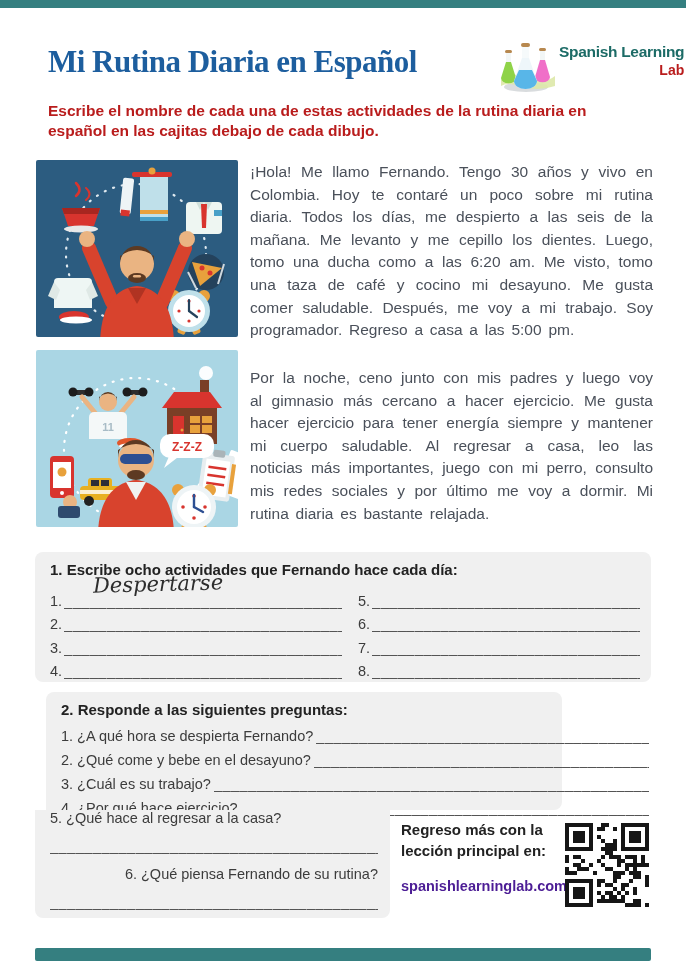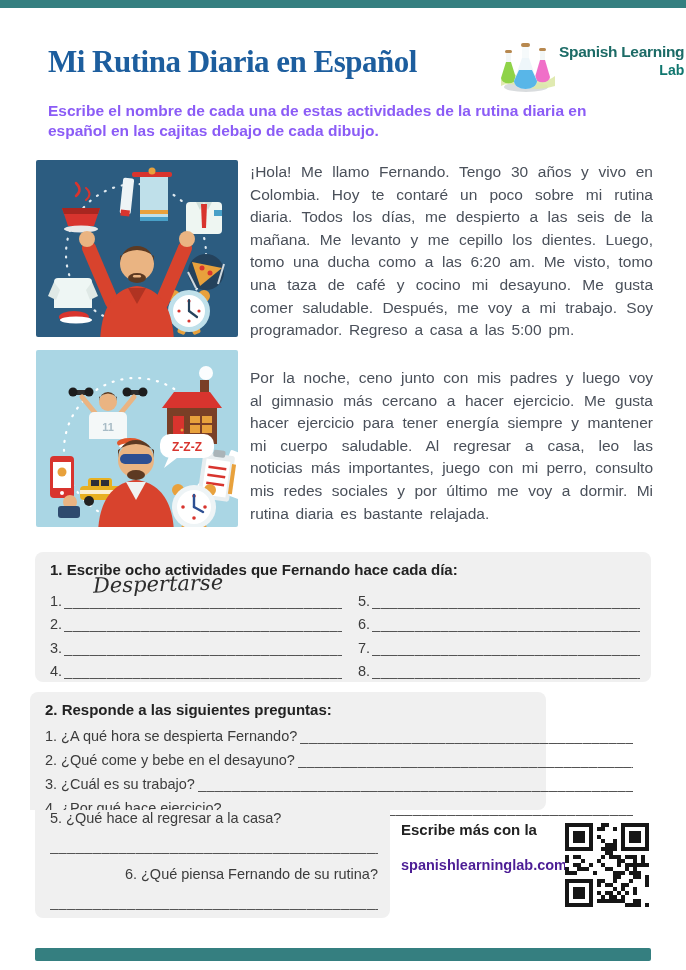--- a/index.html
+++ b/index.html
@@ -14,43 +14,43 @@
 
   .title {
     position:absolute; left:48px; top:44px; width:440px;
     font-family:"Liberation Serif", serif; font-weight:bold;
     font-size:31px; letter-spacing:-0.5px; color:#1d5e9e;
   }
   .logo { position:absolute; left:497px; top:36px; width:172px; height:62px; display:flex; align-items:flex-start; }
   .logo-flasks { width:58px; height:54px; flex:none; margin-top:4px; }
   .logo-text { margin-left:4px; line-height:1.05; padding-top:8px; }
   .logo-line1 { font-size:15.5px; font-weight:bold; color:#1c6b66; white-space:nowrap; letter-spacing:-0.3px; }
-  .logo-line2 { font-size:14px; font-weight:bold; color:#0f766e; text-align:right; margin-top:3px; }
+  .logo-line2 { font-size:14px; font-weight:bold; color:#b91c1c; text-align:right; margin-top:3px; }
 
   .instruction {
     position:absolute; left:48px; top:101px; width:600px;
-    font-size:15.5px; font-weight:bold; color:#8b5cf6; line-height:20px;
+    font-size:15.5px; font-weight:bold; color:#b91c1c; line-height:20px;
   }
 
   .illus { position:absolute; left:36px; width:202px; height:177px; border-radius:2px; overflow:hidden; }
   .illus1 { top:160px; }
   .illus2 { top:350px; }
   .illus svg { display:block; width:202px; height:186px; }
 
   .para {
     position:absolute; left:250px; width:403px;
     font-size:15.5px; line-height:22.6px; color:#4a505a;
     text-align:justify; word-spacing:2.5px;
   }
   .para1 { top:161px; }
   .para2 { top:367px; }
 
   .graybox { position:absolute; background:#f0f0f0; }
   .sec1 { left:35px; top:552px; width:616px; height:130px; border-radius:8px; }
-  .sec2a { left:30px; top:692px; width:516px; height:118px; border-radius:8px 8px 8px 0; }
+  .sec2a { left:46px; top:692px; width:516px; height:118px; border-radius:8px 8px 8px 0; }
   .sec2b { left:35px; top:810px; width:355px; height:108px; border-radius:0 0 8px 8px; }
 
   .sec-heading { position:absolute; left:15px; top:9px; font-size:15px; font-weight:bold; color:#222; }
 
   .act-col { position:absolute; top:33px; }
   .act-col-left { left:15px; width:292px; }
   .act-col-right { left:323px; width:282px; }
   .act-row { display:flex; align-items:flex-end; height:23.5px; font-size:14.5px; color:#3c3c3c; }
   .act-num { flex:none; margin-right:2px; }
   .blankfill { flex:1 1 auto; overflow:hidden; white-space:nowrap; color:#4a4a4a; letter-spacing:0.5px; }
@@ -345,21 +345,22 @@
       <span>5. ¿Qué hace al regresar a la casa?</span>
       <span class="q-line">__________________________________________________</span>
     </div>
     <div class="q-block" style="top:56px;text-align:right;">
       <span>6. ¿Qué piensa Fernando de su rutina?</span>
       <span class="q-line">__________________________________________________</span>
     </div>
   </div>
 
   <div class="promo">
-    <div class="promo-line">Escribe más con la</div>
+    <div class="promo-line">Regreso más con la</div>
+    <div class="promo-line">lección principal en:</div>
     <div class="promo-link">spanishlearninglab.com</div>
   </div>
 
   <div class="qr">
     <svg viewBox="0 0 84 84">
         <rect x="36" y="0" width="4" height="4" fill="#161616"></rect>
         <rect x="40" y="0" width="4" height="4" fill="#161616"></rect>
         <rect x="32" y="4" width="4" height="4" fill="#161616"></rect>
         <rect x="36" y="4" width="4" height="4" fill="#161616"></rect>
         <rect x="48" y="4" width="4" height="4" fill="#161616"></rect>

